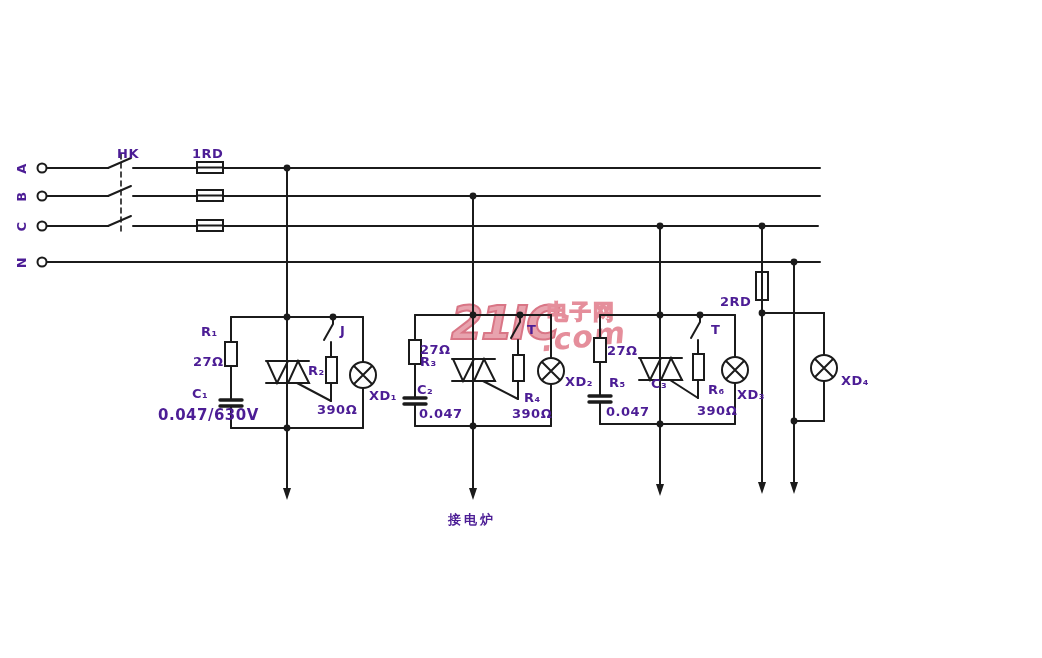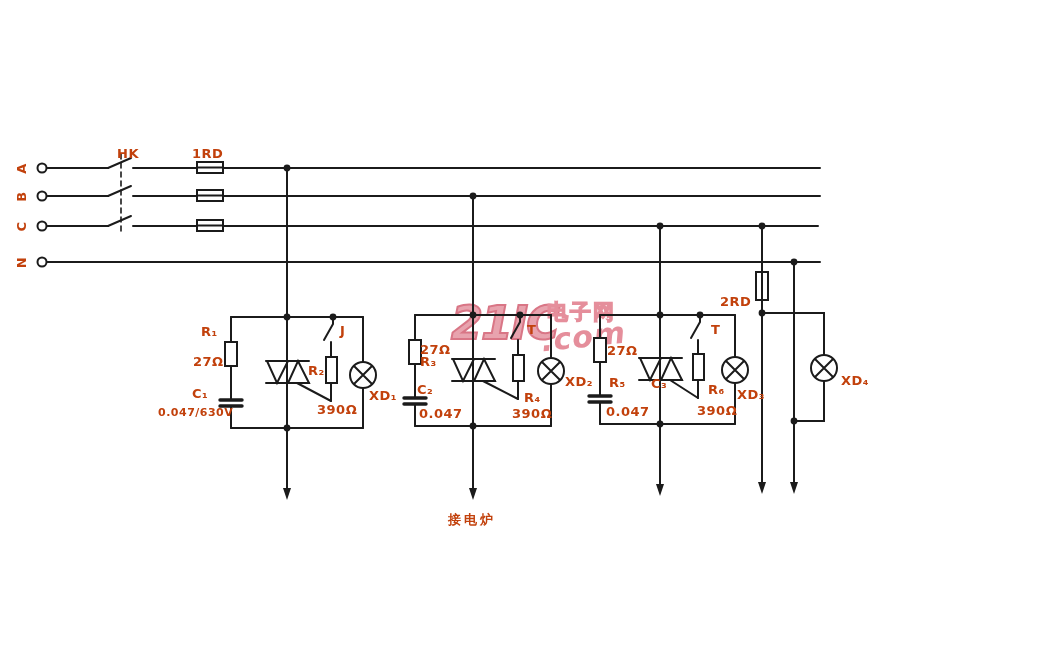--- a/index.html
+++ b/index.html
@@ -11,24 +11,24 @@
     font-family:"DejaVu Sans", sans-serif;
     color:#1b1b1b;
   }
   svg{position:absolute;left:0;top:0;z-index:2;}
   .lbl{
     position:absolute;
     z-index:3;
     font-size:13px;
     font-weight:600;
     white-space:nowrap;
-    color:#c2410c;
+    color:#4c1d95;
     letter-spacing:0.5px;
   }
-  .small{font-size:11px;}
+  .small{font-size:15px;}
   .rot{
     transform:rotate(-90deg);
     transform-origin:center center;
     width:14px;text-align:center;
     font-size:13px;font-weight:700;
   }
   .cn{font-weight:700;letter-spacing:3px;font-size:13px;}
   .title{
     font-size:21px;font-weight:800;letter-spacing:3px;color:#111;
   }

